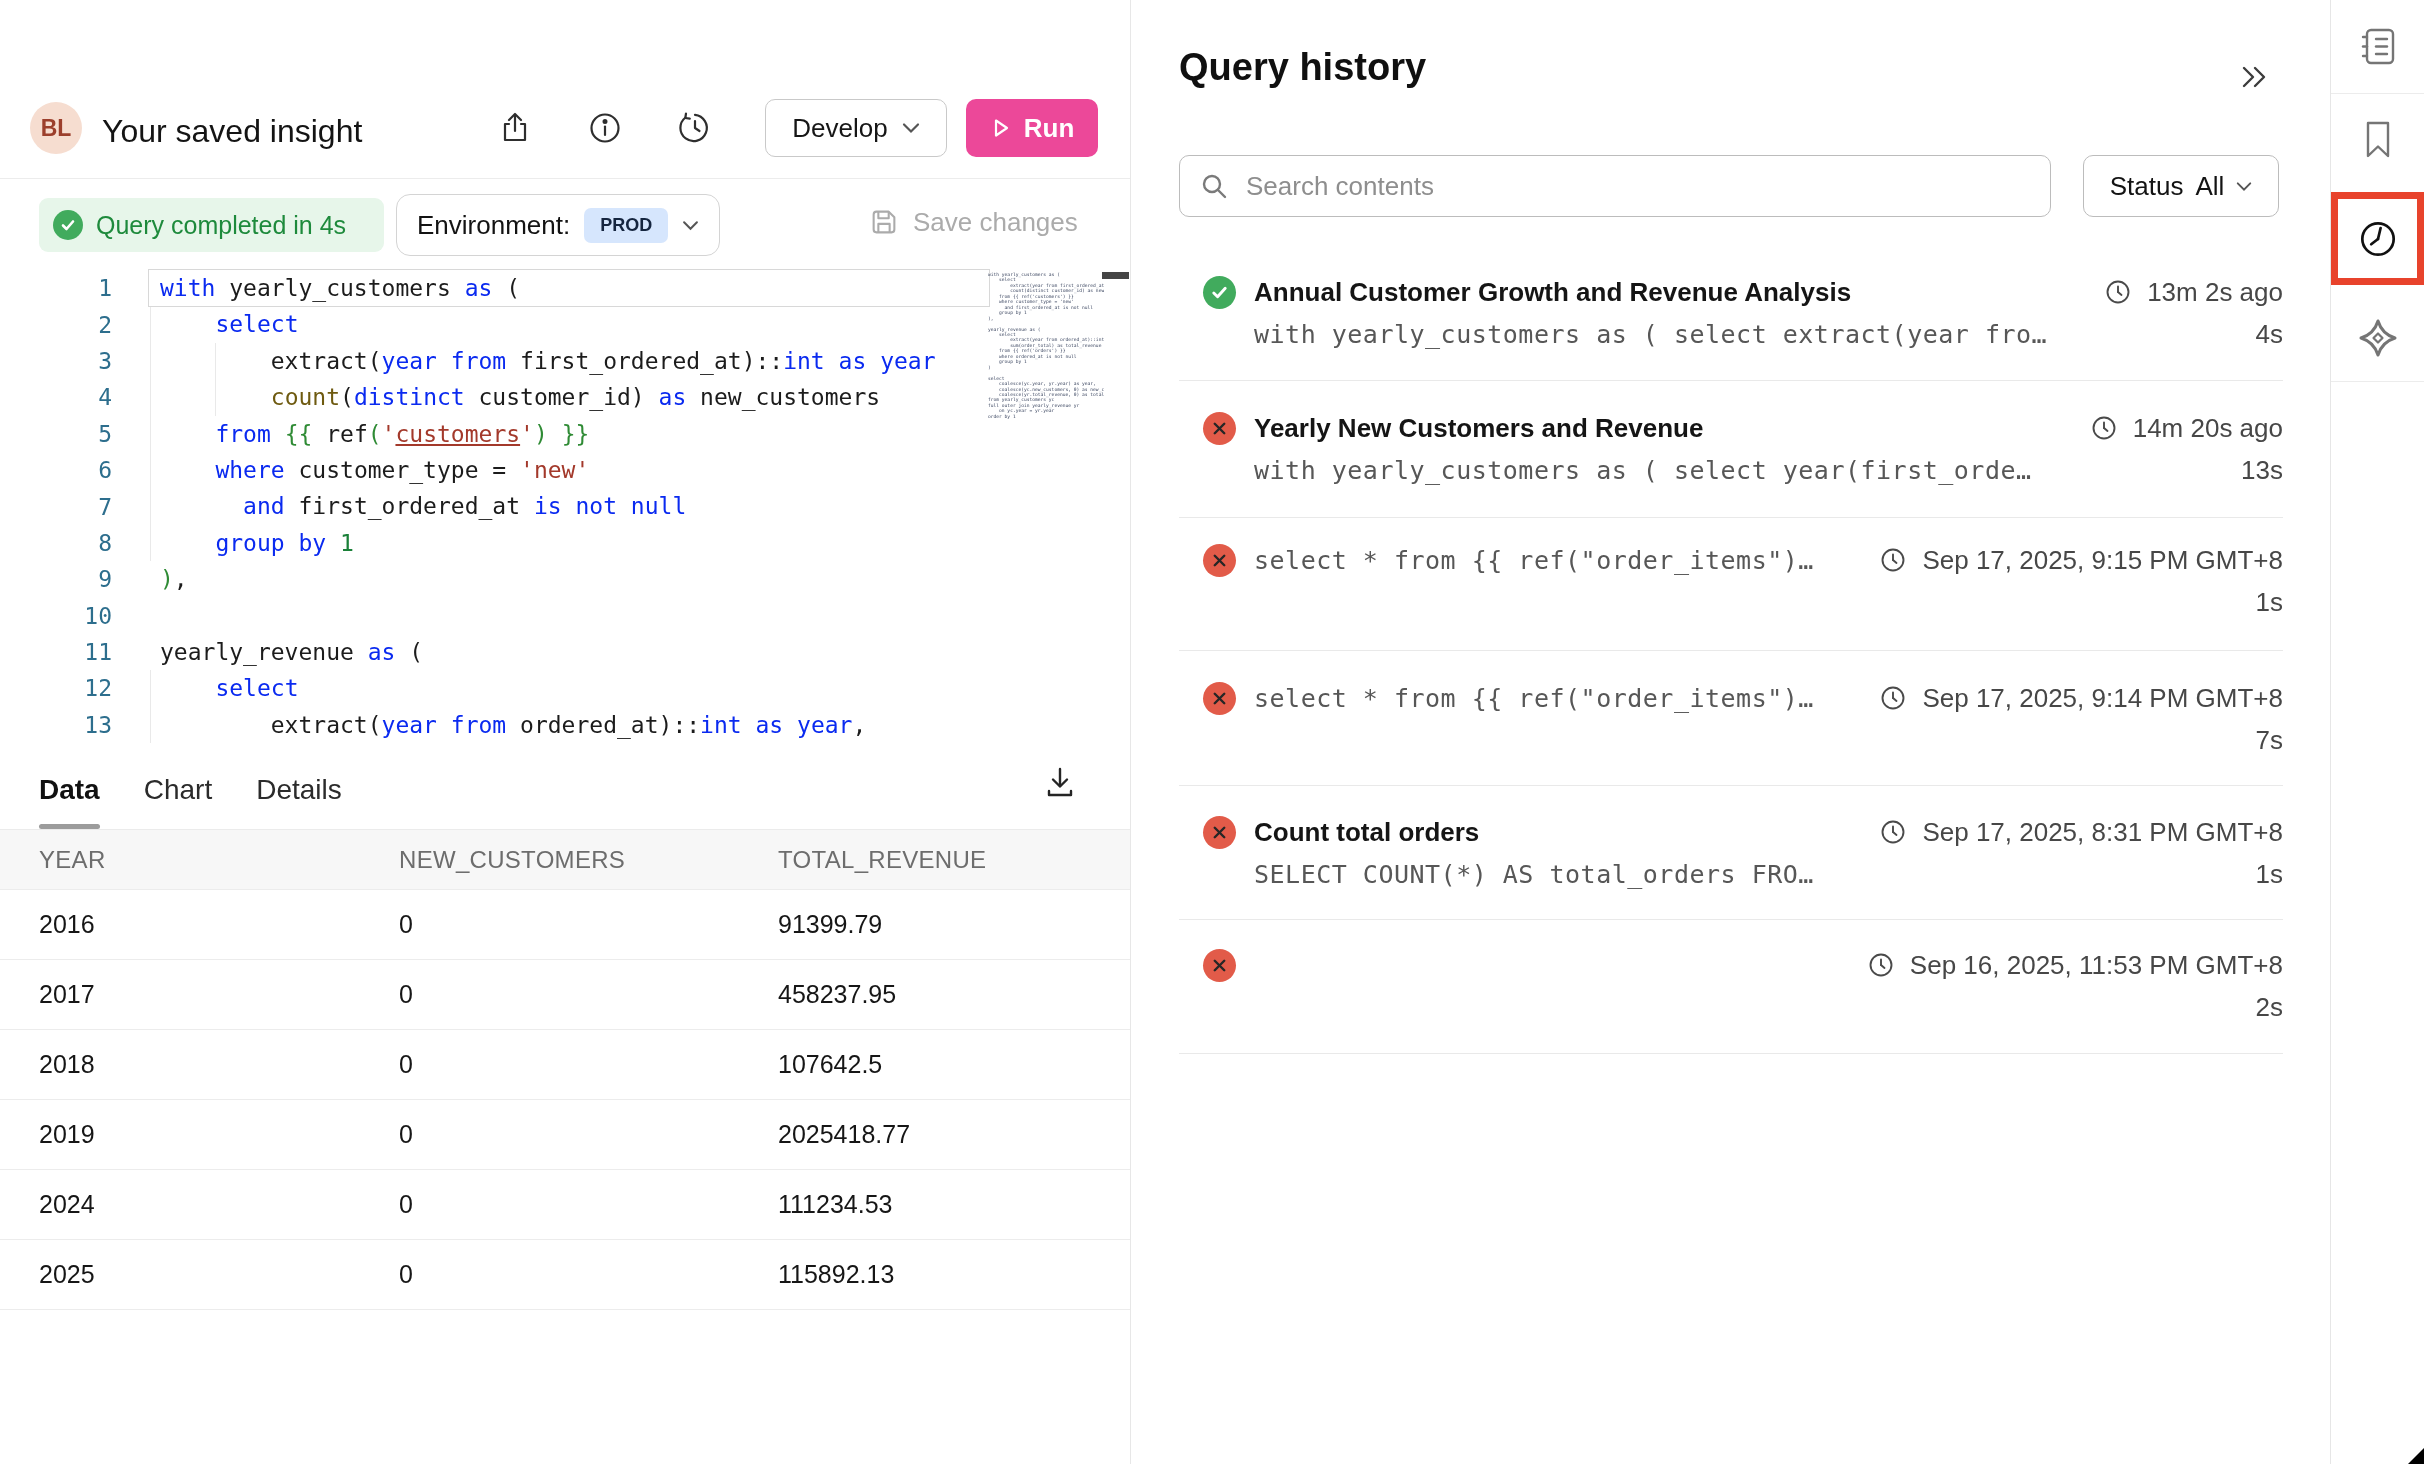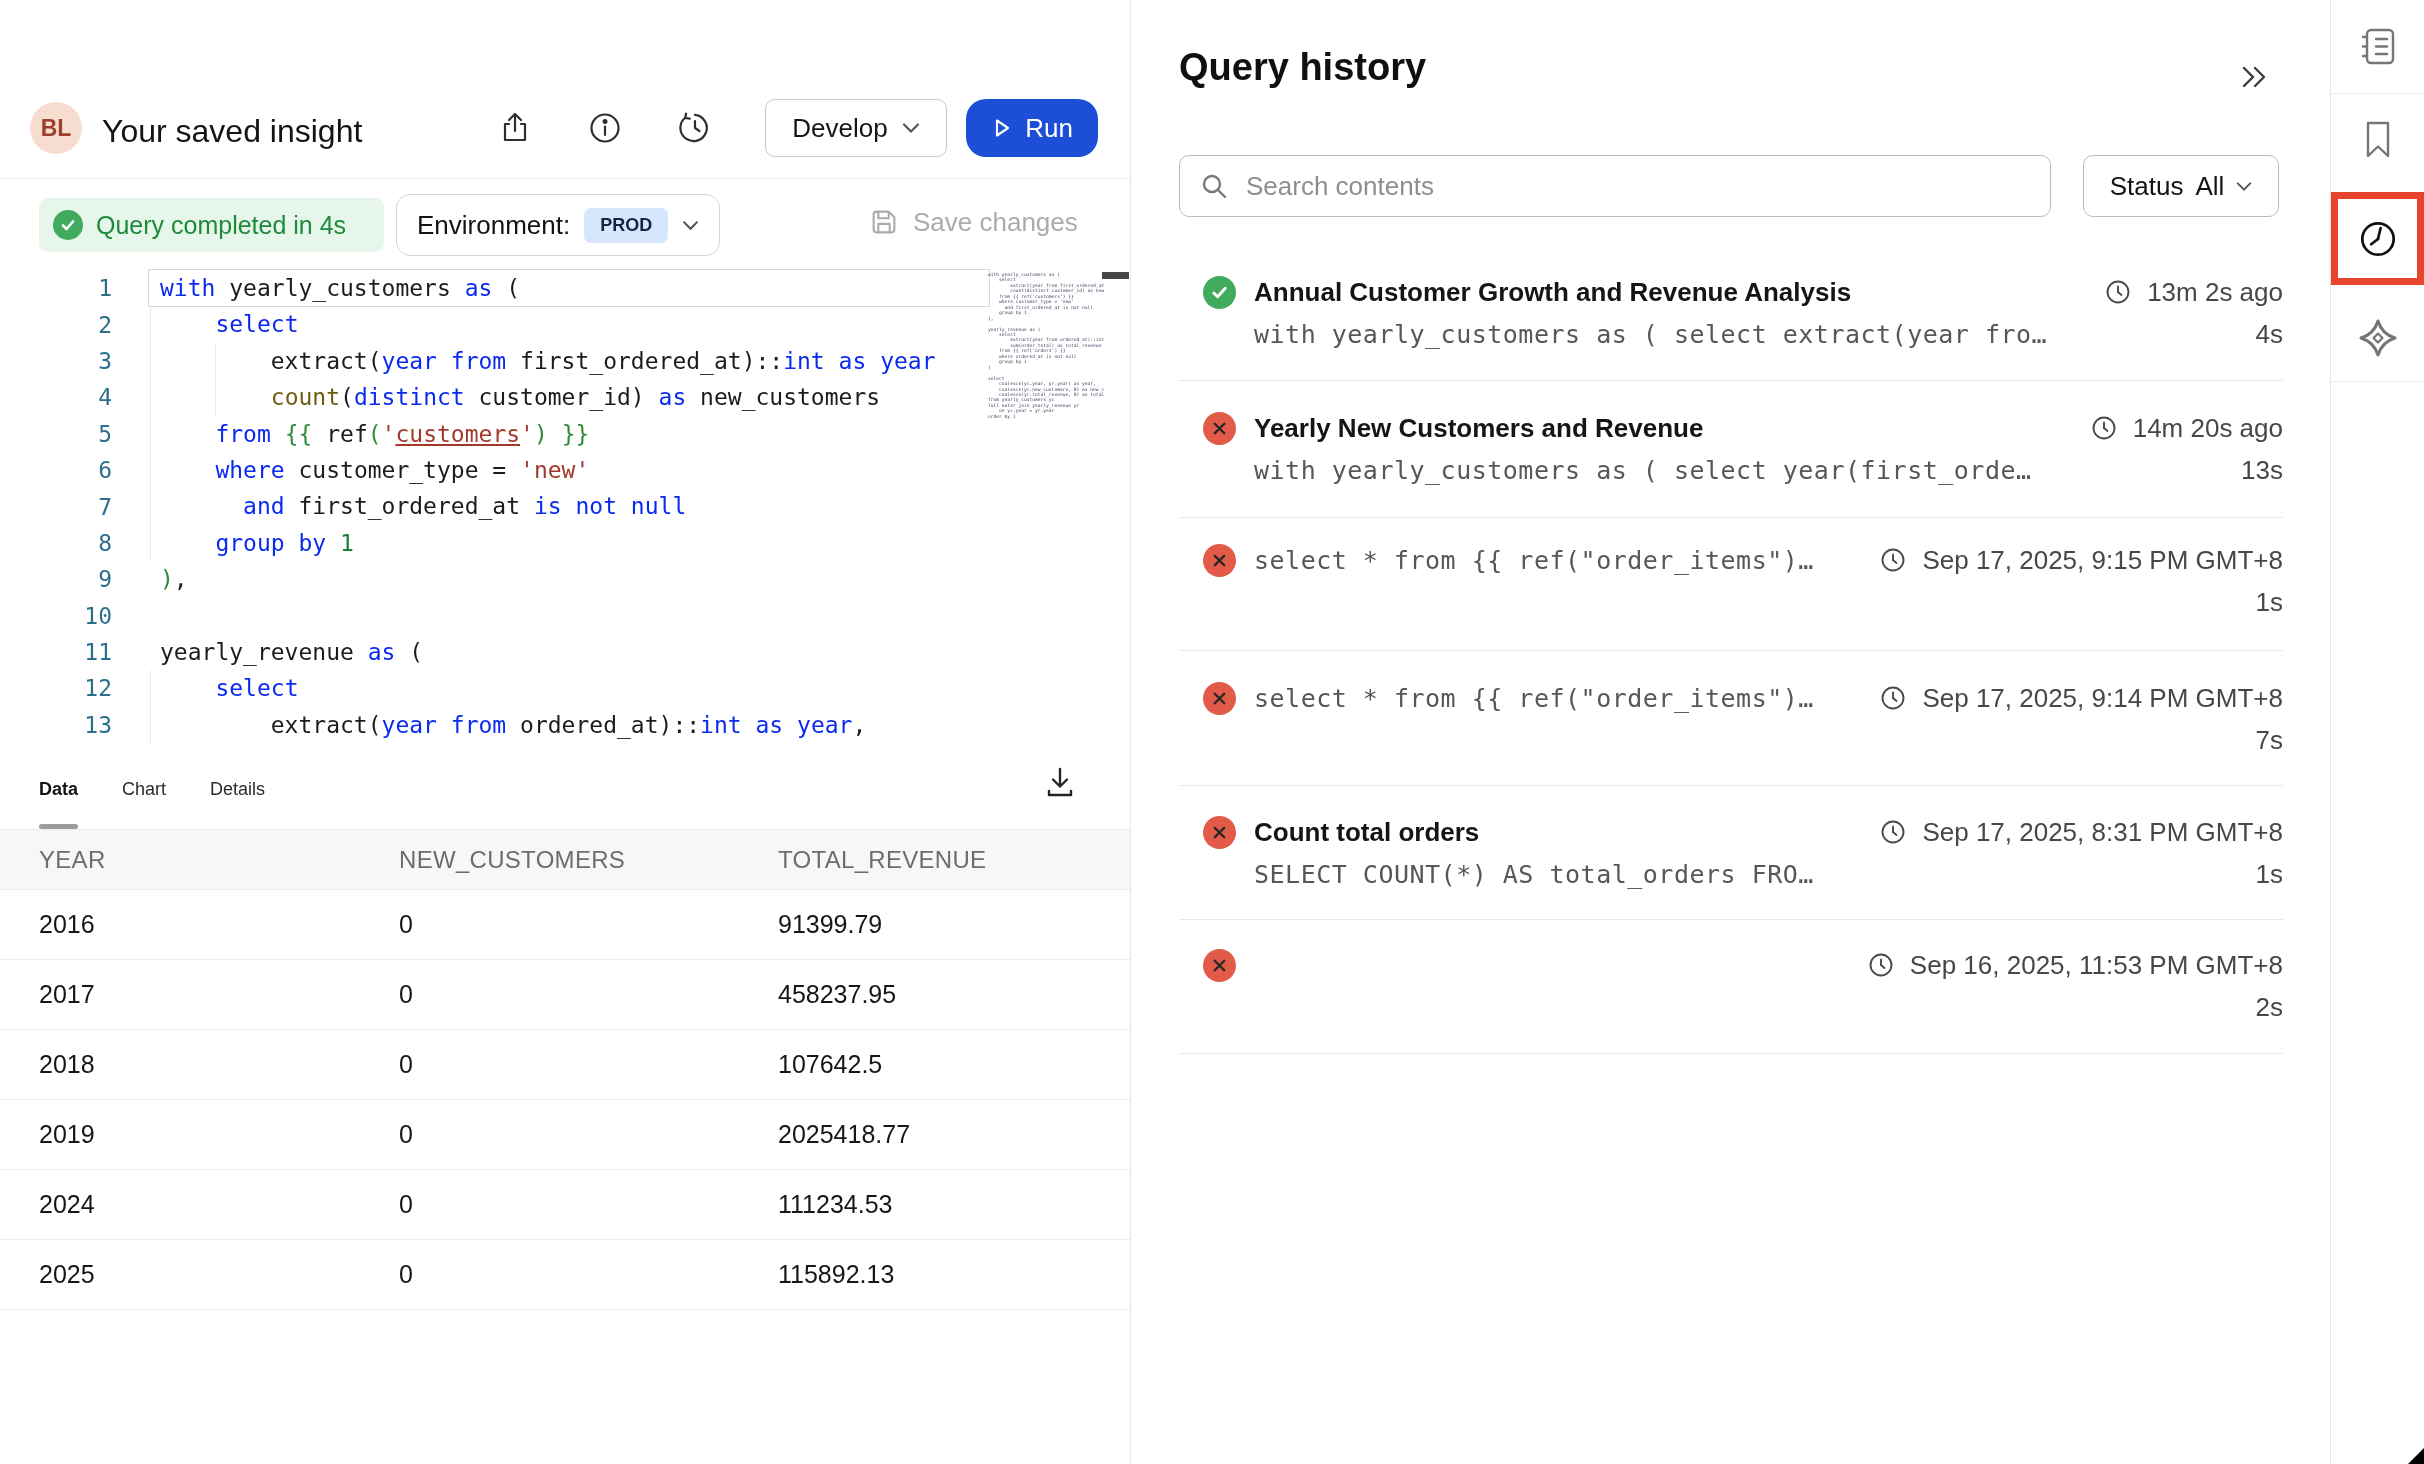--- a/index.html
+++ b/index.html
@@ -20,23 +20,23 @@
   .toolbar{position:absolute;left:0;top:78px;width:1130px;height:100px;border-bottom:1px solid #ececec}
   .avatar{position:absolute;left:30px;top:24px;width:52px;height:52px;border-radius:50%;
           background:#f6ddd0;color:#9c3f2c;font-size:23px;font-weight:700;
           display:flex;align-items:center;justify-content:center}
   .subtitle{position:absolute;left:102px;top:35px;font-size:32px;color:#141414}
   .tb-icon{position:absolute;top:33px;width:34px;height:34px;cursor:pointer}
   .tb-share{left:498px}.tb-info{left:588px}.tb-history{left:678px}
   .develop-btn{position:absolute;left:765px;top:21px;width:182px;height:58px;border:1.5px solid #c9c9c9;
                border-radius:10px;background:#fff;display:flex;align-items:center;justify-content:center;
                gap:14px;font-size:26px;color:#161616;font-weight:500;cursor:pointer}
-  .run-btn{position:absolute;left:966px;top:21px;width:132px;height:58px;border:none;border-radius:20px;
-           background:#1d4ed8;color:#fff;display:flex;align-items:center;justify-content:center;gap:12px;
-           font-size:26px;font-weight:400;cursor:pointer;font-family:"Liberation Sans",sans-serif}
+  .run-btn{position:absolute;left:966px;top:21px;width:132px;height:58px;border:none;border-radius:10px;
+           background:#ec4899;color:#fff;display:flex;align-items:center;justify-content:center;gap:12px;
+           font-size:26px;font-weight:700;cursor:pointer;font-family:"Liberation Sans",sans-serif}
 
   .statusrow{position:absolute;left:0;top:178px;width:1130px;height:90px}
   .badge{position:absolute;left:39px;top:20px;height:54px;border-radius:9px;background:#e7f6ea;
          display:flex;align-items:center;gap:13px;padding:0 38px 0 14px}
   .badge-circle{width:30px;height:30px;border-radius:50%;background:#41ab5d;display:flex;
                 align-items:center;justify-content:center}
   .badge-text{font-size:25px;color:#1e8a3c;font-weight:500}
   .env-btn{position:absolute;left:396px;top:16px;height:60px;border:1.5px solid #d4d4d4;border-radius:14px;
            background:#fff;display:flex;align-items:center;gap:14px;padding:0 20px;cursor:pointer}
   .env-label{font-size:26px;color:#131313}
@@ -55,21 +55,21 @@
   .ct{margin-left:48px;white-space:pre;font:23px/36.4px "DejaVu Sans Mono",monospace}
   .c-k{color:#0a2af0}.c-t{color:#1c1c1c}.c-f{color:#6e5a10}.c-s{color:#a3392b}
   .c-su{color:#a3392b;text-decoration:underline}.c-n{color:#1a8038}.c-b{color:#2f8b35}
   #minimap{position:absolute;left:988px;top:4px;width:116px;height:420px;margin:0;overflow:hidden;
            font:4.6px/5.45px "DejaVu Sans Mono",monospace;color:#3b4660;white-space:pre}
   .mm-thumb{position:absolute;left:1102px;top:4px;width:27px;height:7px;background:#454545}
 
   
   .rtabs{position:absolute;left:0;top:750px;width:1130px;height:80px;border-bottom:1px solid #ebebeb;
          display:flex;align-items:stretch;padding-left:39px;gap:44px;box-sizing:border-box}
-  .rtab{position:relative;display:flex;align-items:center;font-size:18px;color:#2b2b2b;background:none;
+  .rtab{position:relative;display:flex;align-items:center;font-size:28px;color:#2b2b2b;background:none;
         border:none;padding:0;font-family:"Liberation Sans",sans-serif;cursor:pointer}
   .rtab.active{font-weight:700;color:#111}
   .rtab.active::after{content:"";position:absolute;left:0;right:0;bottom:0;height:5px;background:#9c9c9c;border-radius:3px}
   .dl-icon{position:absolute;left:1042px;top:764px;width:36px;height:36px;cursor:pointer}
   .thead{position:absolute;left:0;top:830px;width:1130px;height:60px;background:#f7f7f7;border-bottom:1px solid #ececec;
          display:grid;grid-template-columns:360px 379px auto;padding-left:39px;align-items:center;
          box-sizing:border-box;color:#6d6d6d;font-size:24px;letter-spacing:.3px}
   .tbody{position:absolute;left:0;top:890px;width:1130px}
   .trow{display:grid;grid-template-columns:360px 379px auto;padding-left:39px;height:70px;align-items:center;
         border-bottom:1px solid #ececec;font-size:25px;color:#161616;box-sizing:border-box}

